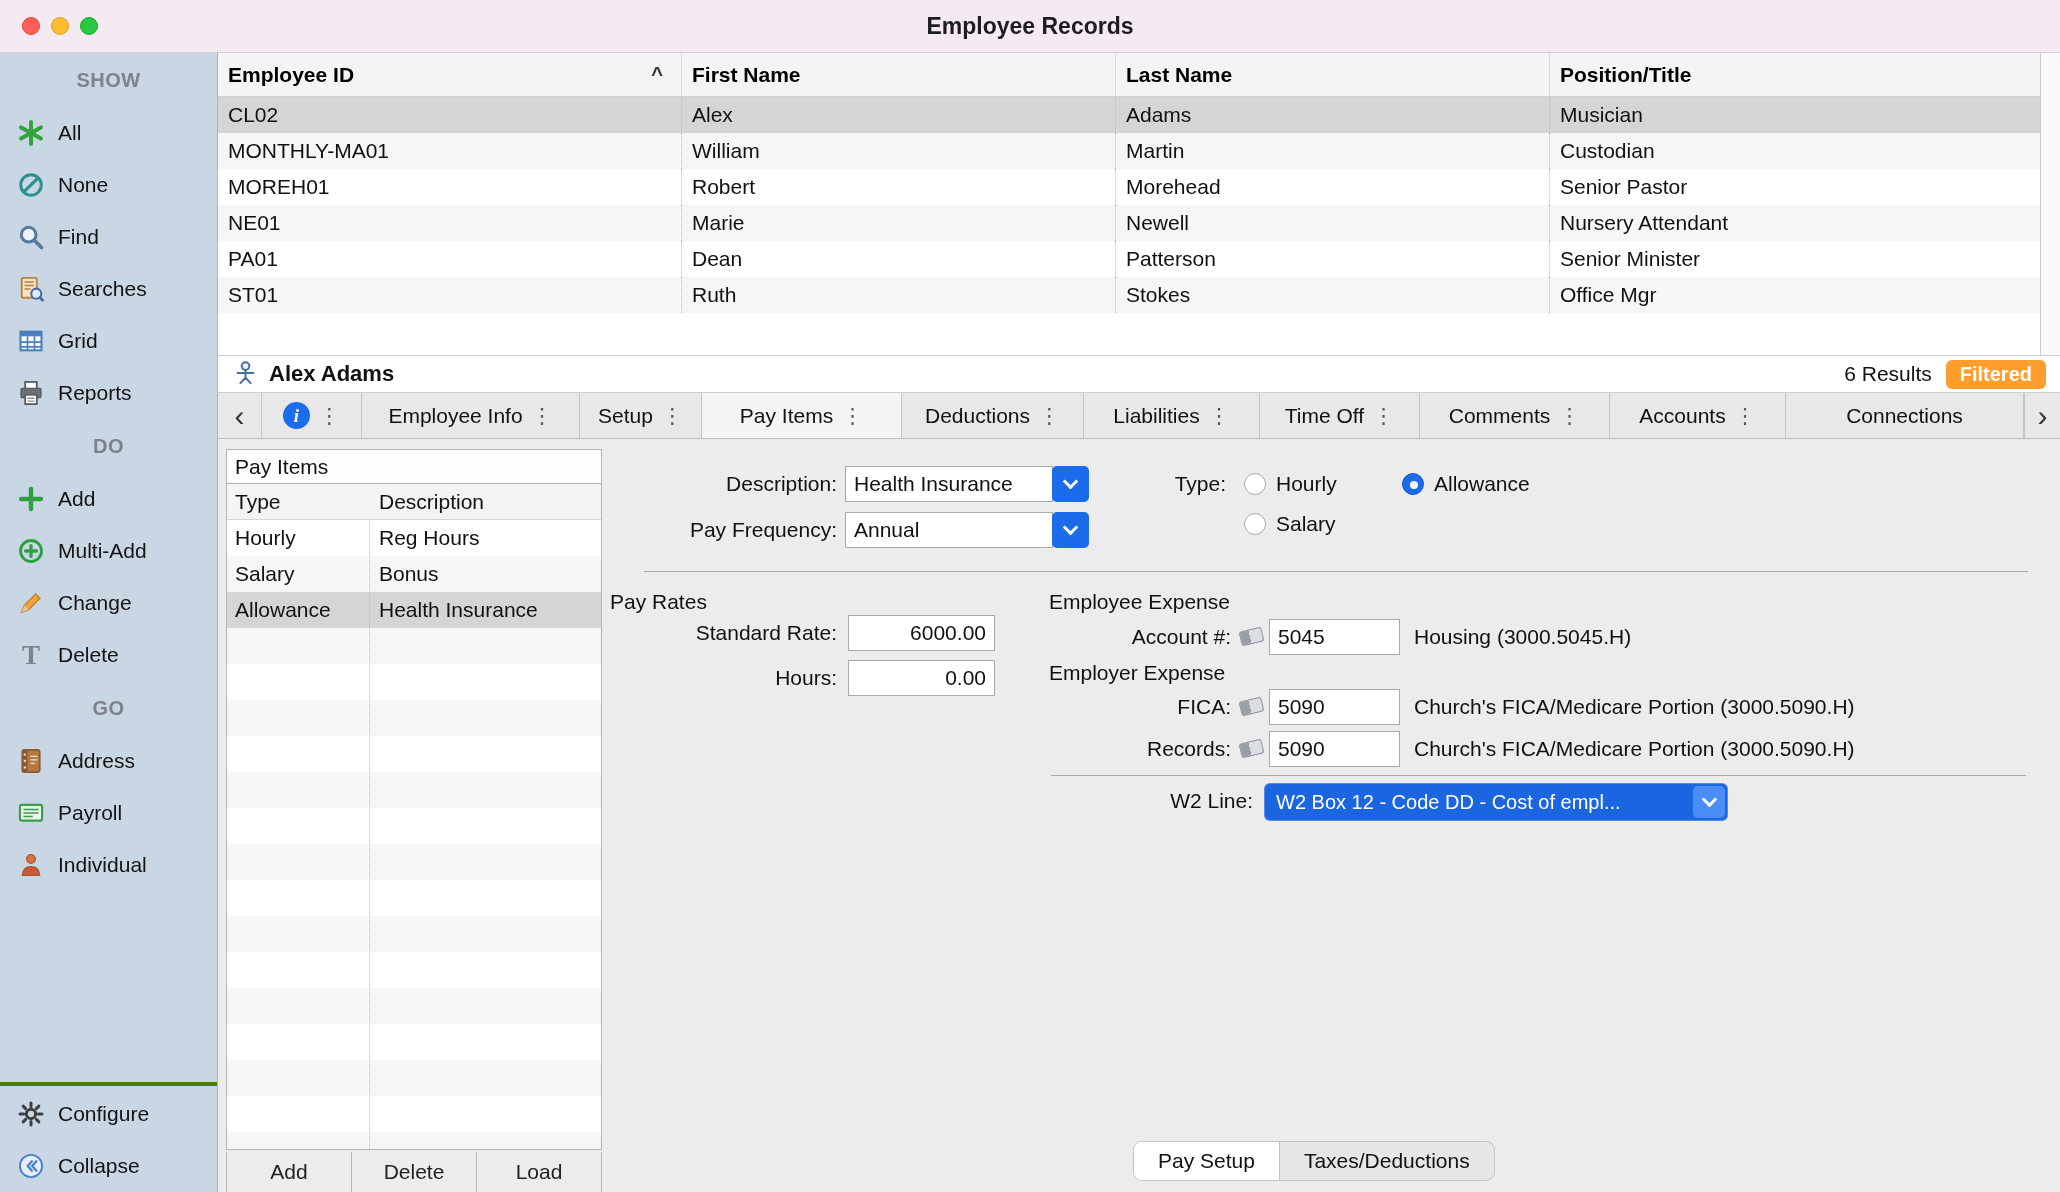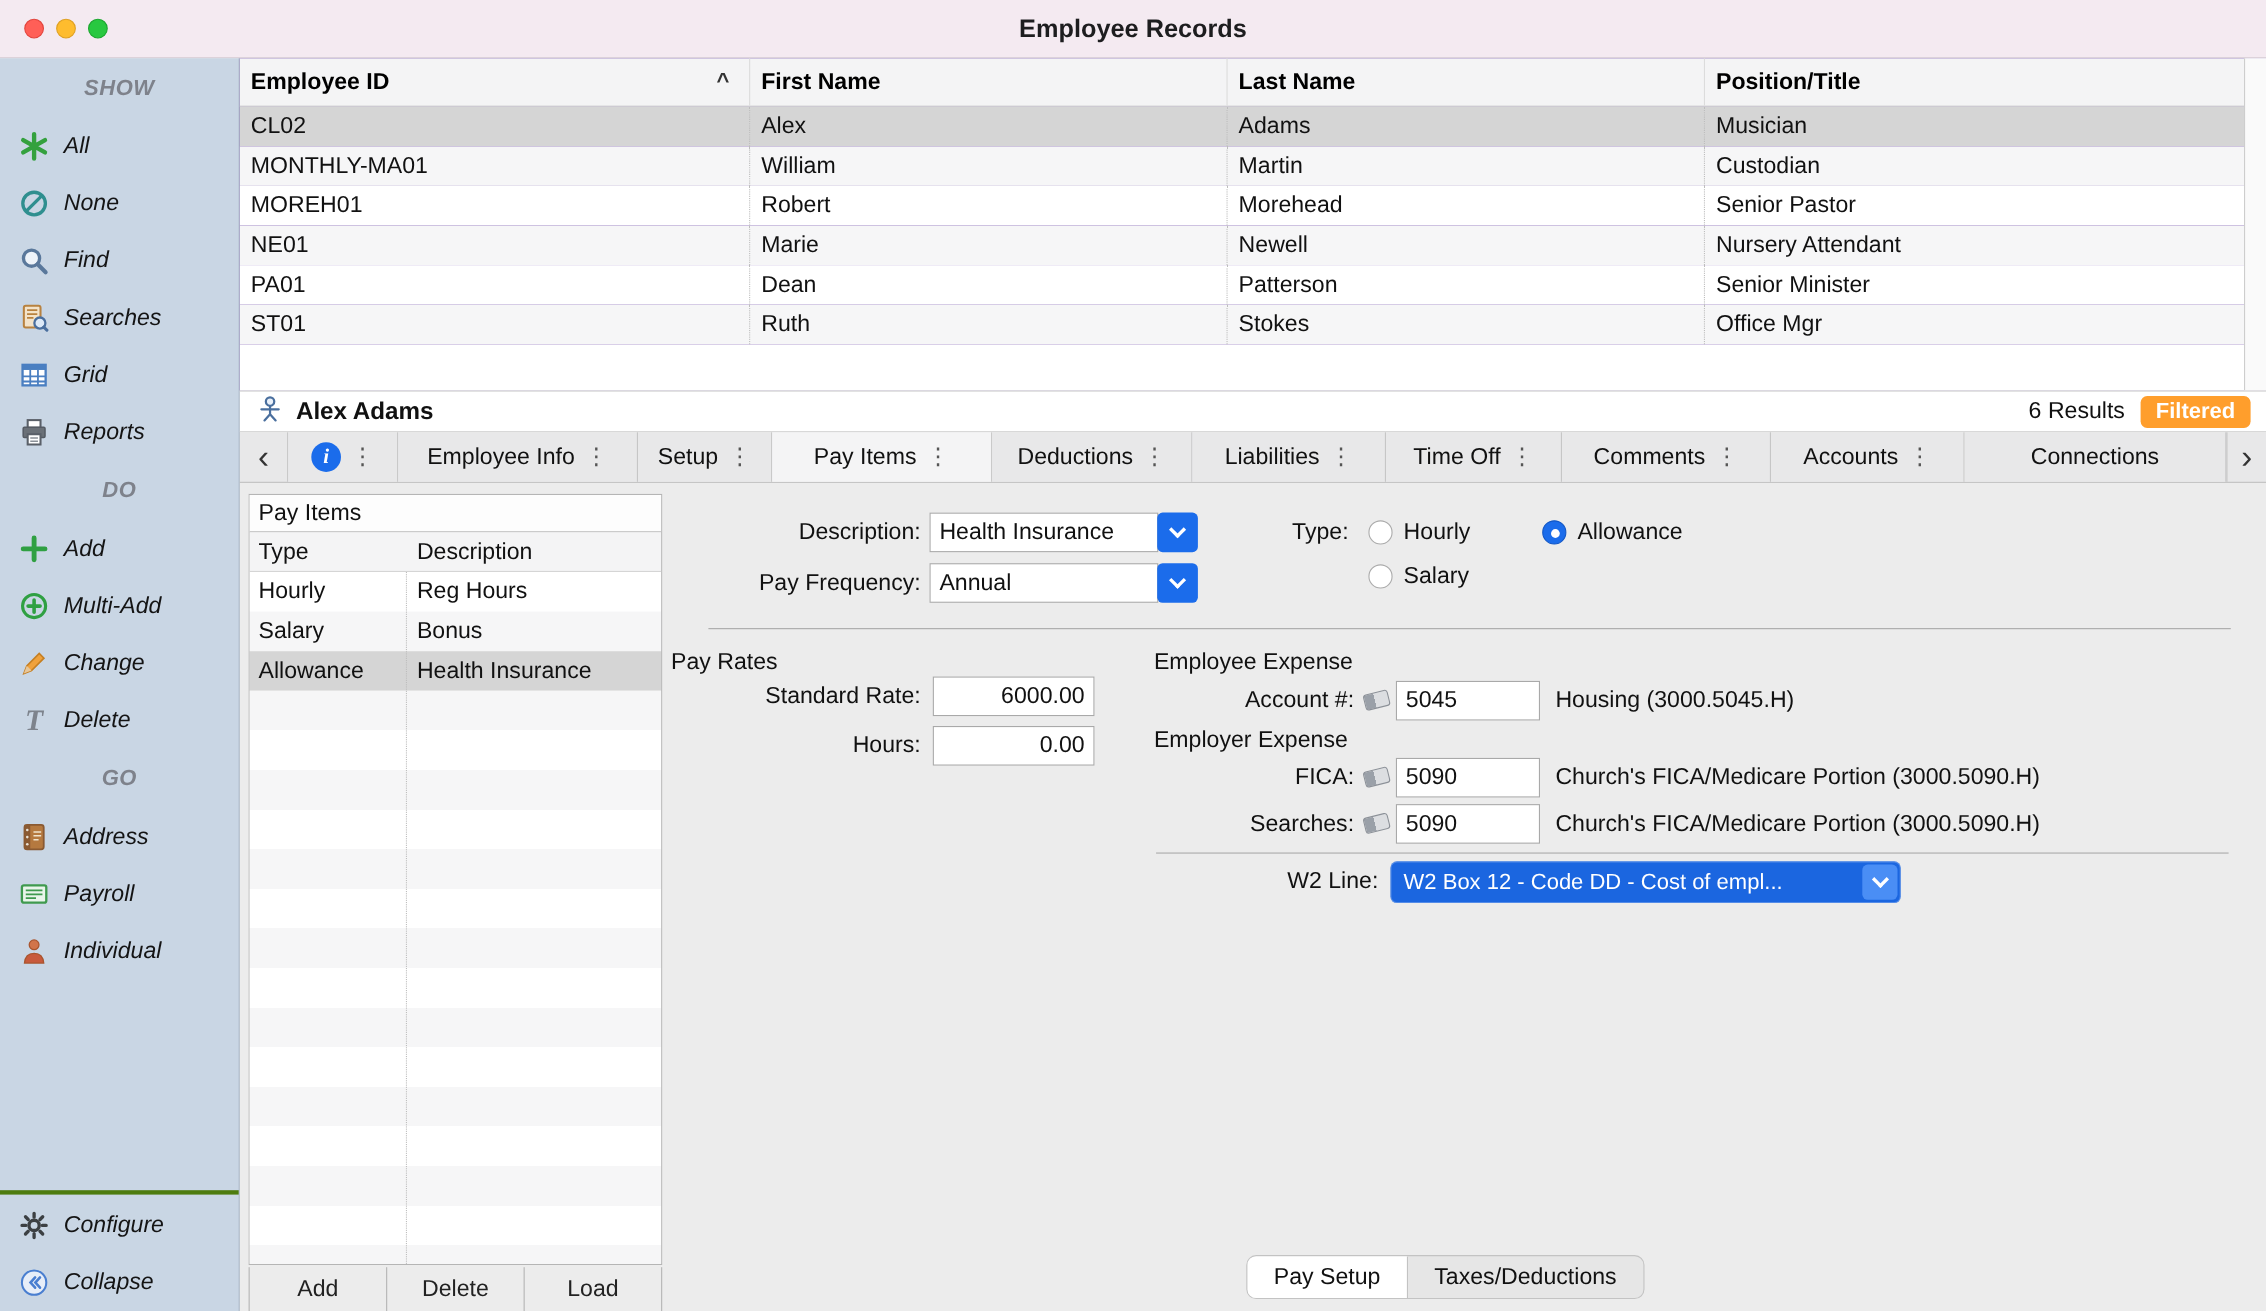--- a/index.html
+++ b/index.html
@@ -10,21 +10,21 @@
   
   .titlebar { position:absolute; left:0; top:0; width:2060px; height:53px; background:#f4eaf1; border-bottom:1px solid #d6cdd4; display:flex; align-items:center; justify-content:center; }
   .lights { position:absolute; left:22px; top:17px; display:flex; gap:11px; }
   .light { width:18px; height:18px; border-radius:50%; display:inline-block; }
   .light.red { background:#ff5f57; border:1px solid #e2443d; }
   .light.yellow { background:#febc2e; border:1px solid #dfa023; }
   .light.green { background:#28c840; border:1px solid #1ba72f; }
   .win-title { font-size:23px; font-weight:bold; color:#1d1d1f; }
 
   
-  .sidebar { position:absolute; left:0; top:53px; width:218px; height:1139px; background:#c9d6e4; border-right:1px solid #a6b3c2; display:flex; flex-direction:column;font-style:italic; }
+  .sidebar { position:absolute; left:0; top:53px; width:218px; height:1139px; background:#c9d6e4; border-right:1px solid #a6b3c2; display:flex; flex-direction:column; }
   .sec-h { height:54px; display:flex; align-items:center; justify-content:center; color:#7e828b; font-weight:bold; font-size:20px; letter-spacing:.5px; }
   .side-item { height:52px; display:flex; align-items:center; padding-left:14px; gap:10px; font-size:21px; color:#141414; }
   .side-icon { width:34px; height:32px; display:flex; align-items:center; justify-content:center; flex:none; }
   .side-footer { margin-top:auto; border-top:4px solid #4d7c0f; padding-top:2px; padding-bottom:0; }
   .glyphT { font-family:"Liberation Serif","DejaVu Serif",serif; font-weight:bold; font-size:27px; color:#7d838c; line-height:1; }
 
   
   .main { position:absolute; left:218px; top:53px; width:1842px; height:1139px; }
 
   
@@ -444,21 +444,21 @@
       <span class="eraser" style="left:1022px; top:190px;"></span>
       <div class="tf" style="left:1051px; top:180px; width:131px;">5045</div>
       <div class="statictext" style="left:1196px; top:180px;text-align:right;">Housing (3000.5045.H)</div>
 
       <div class="heading" style="left:831px; top:222px;">Employer Expense</div>
       <div class="flabel" style="left:820px; top:250px; width:193px;">FICA:</div>
       <span class="eraser" style="left:1022px; top:260px;"></span>
       <div class="tf" style="left:1051px; top:250px; width:131px;">5090</div>
       <div class="statictext" style="left:1196px; top:250px;">Church's FICA/Medicare Portion (3000.5090.H)</div>
 
-      <div class="flabel" style="left:820px; top:292px; width:193px;">Searches:</div>
+      <div class="flabel" style="left:820px; top:292px; width:193px;">Records:</div>
       <span class="eraser" style="left:1022px; top:302px;"></span>
       <div class="tf" style="left:1051px; top:292px; width:131px;">5090</div>
       <div class="statictext" style="left:1196px; top:292px;">Church's FICA/Medicare Portion (3000.5090.H)</div>
 
       <div class="divider" style="left:833px; top:336px; width:975px;"></div>
 
       <div class="flabel" style="left:820px; top:344px; width:215px;">W2 Line:</div>
       <div class="w2" style="left:1046px; top:344px; width:464px;">
         <span>W2 Box 12 - Code DD - Cost of empl...</span>
         <span class="w2-arrow">

